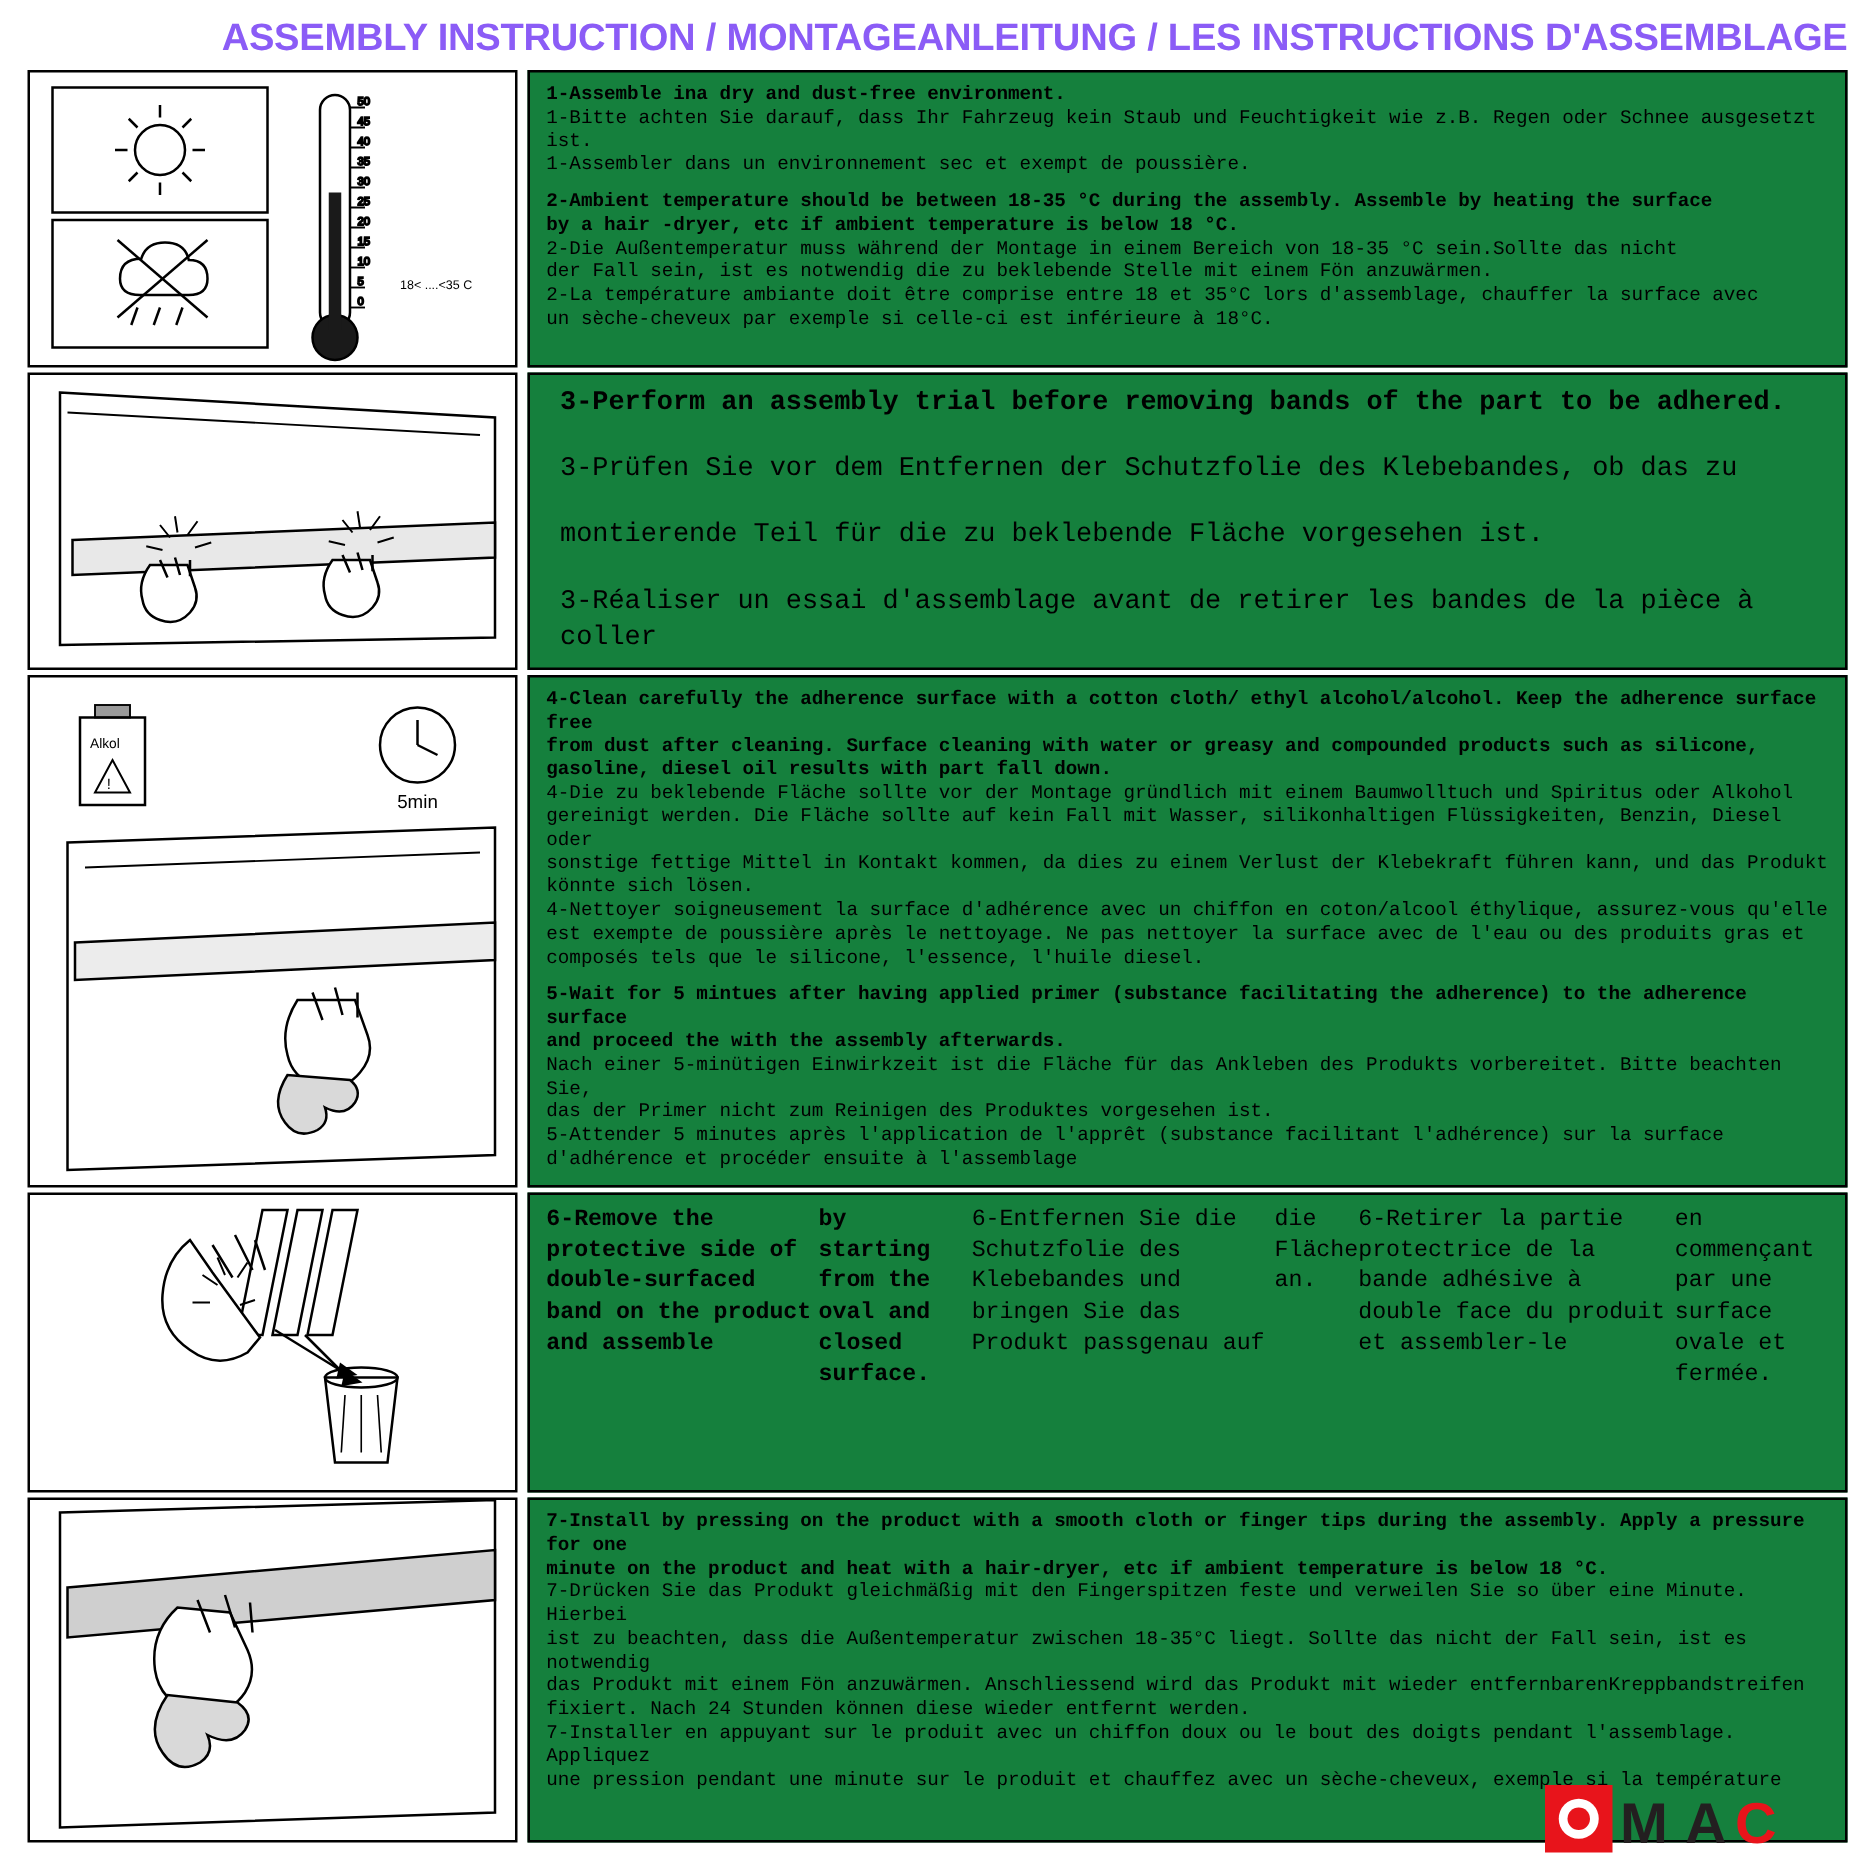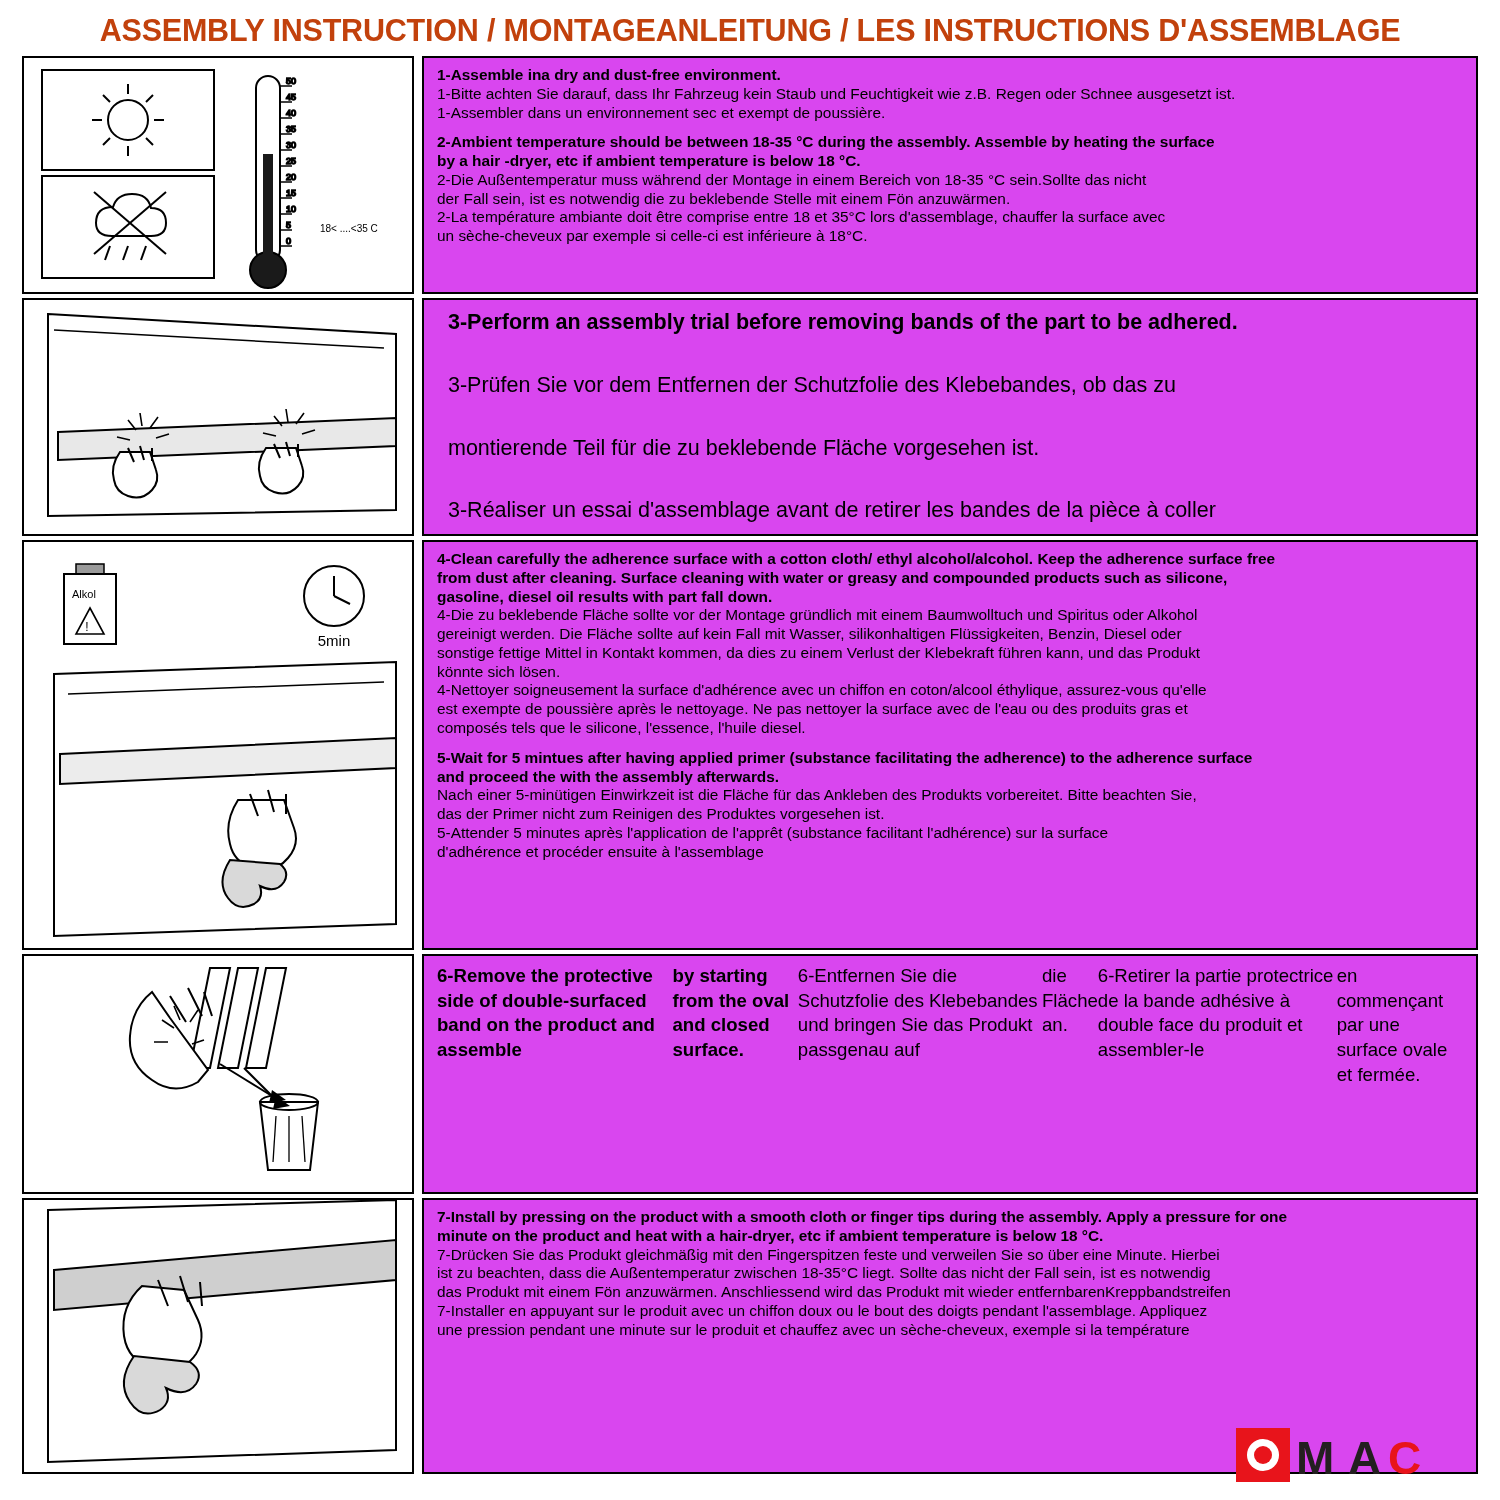--- a/index.html
+++ b/index.html
@@ -17,25 +17,25 @@
   }
   .page {
     width: 1500px;
     height: 1500px;
     box-sizing: border-box;
     padding: 14px 22px 10px 22px;
     display: flex;
     flex-direction: column;
   }
   .title {
-    color: #c2410c;
+    color: #8b5cf6;
     font-size: 30.5px;
     font-weight: bold;
     letter-spacing: -0.2px;
-    text-align: center;
+    text-align: right;
     line-height: 1.05;
     padding-bottom: 10px;
     white-space: nowrap;
   }
   .grid {
     flex: 1;
     display: flex;
     flex-direction: column;
     gap: 4px;
   }
@@ -50,22 +50,23 @@
     flex: 0 0 392px;
     position: relative;
     background: #fff;
     overflow: hidden;
   }
   .cell-txt {
     border: 2px solid #000;
     box-sizing: border-box;
     flex: 1;
     padding: 8px 11px 8px 13px;
-    background: #d946ef;
+    background: #15803d;
     overflow: hidden;
+    font-family: Liberation Mono, monospace;
   }
   .r1 { height: 238px; }
   .r2 { height: 238px; }
   .r3 { height: 410px; }
   .r4 { height: 240px; }
   .r5 { height: 276px; }
 
   p {
     margin: 0;
     font-size: 15.4px;
@@ -305,20 +306,21 @@
           </g>
           <path d="M110 156 q-18 26 -4 46 q12 18 30 8 q12 -8 6 -22 q20 10 30 -4 q8 -12 -6 -22 z" fill="#d9d9d9" stroke="#000" stroke-width="2"></path>
         </svg>
       </div>
       <div class="cell-txt">
         <p class="b">7-Install by pressing on the product with a smooth cloth or finger tips during the assembly. Apply a pressure for one</p>
         <p class="b">minute on the product and heat with a hair-dryer, etc if ambient temperature is below 18 °C.</p>
         <p>7-Drücken Sie das Produkt gleichmäßig mit den Fingerspitzen feste und verweilen Sie so über eine Minute. Hierbei</p>
         <p>ist zu beachten, dass die Außentemperatur zwischen 18-35°C liegt. Sollte das nicht der Fall sein, ist es notwendig</p>
         <p>das Produkt mit einem Fön anzuwärmen. Anschliessend wird das Produkt mit wieder entfernbarenKreppbandstreifen</p>
+        <p>fixiert. Nach 24 Stunden können diese wieder entfernt werden.</p>
         <p>7-Installer en appuyant sur le produit avec un chiffon doux ou le bout des doigts pendant l'assemblage. Appliquez</p>
         <p>une pression pendant une minute sur le produit et chauffez avec un sèche-cheveux, exemple si la température</p>
       </div>
     </div>
 
   </div>
 
   <svg class="logo" viewBox="0 0 238 62">
     <rect x="0" y="4" width="54" height="54" fill="#e8141b"></rect>
     <circle cx="27" cy="31" r="16" fill="#fff"></circle>

